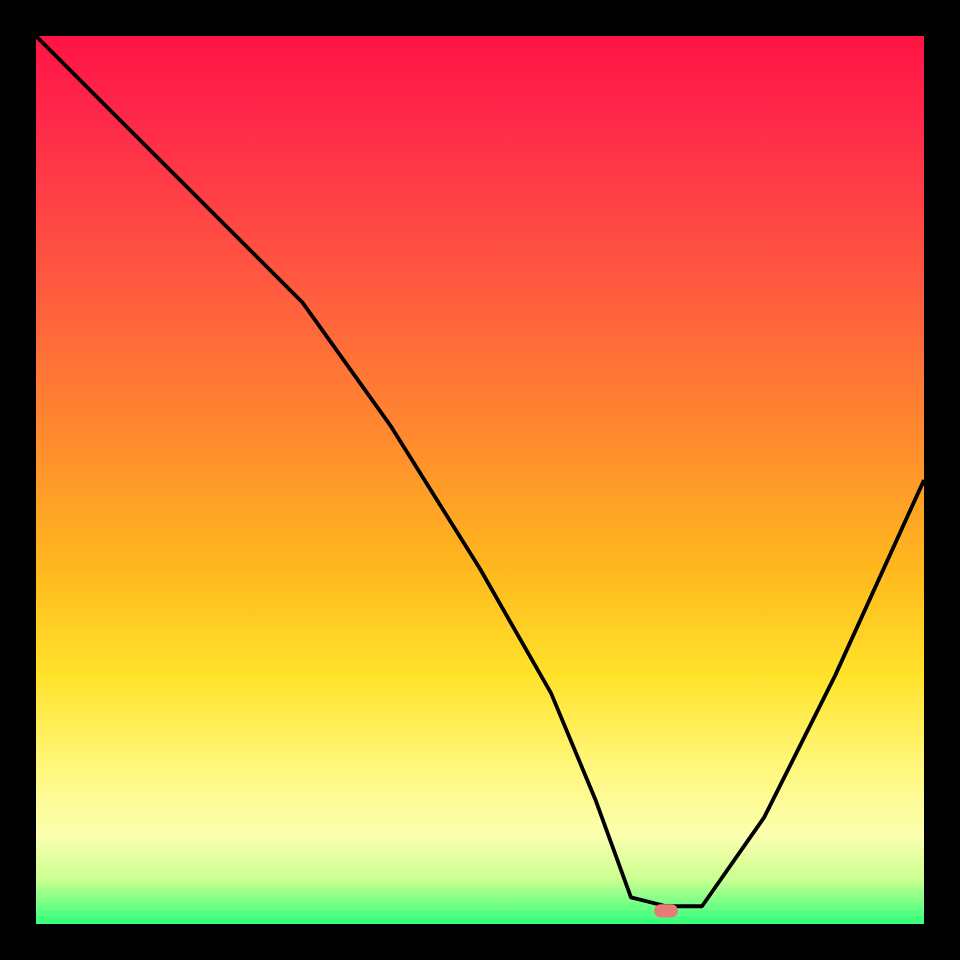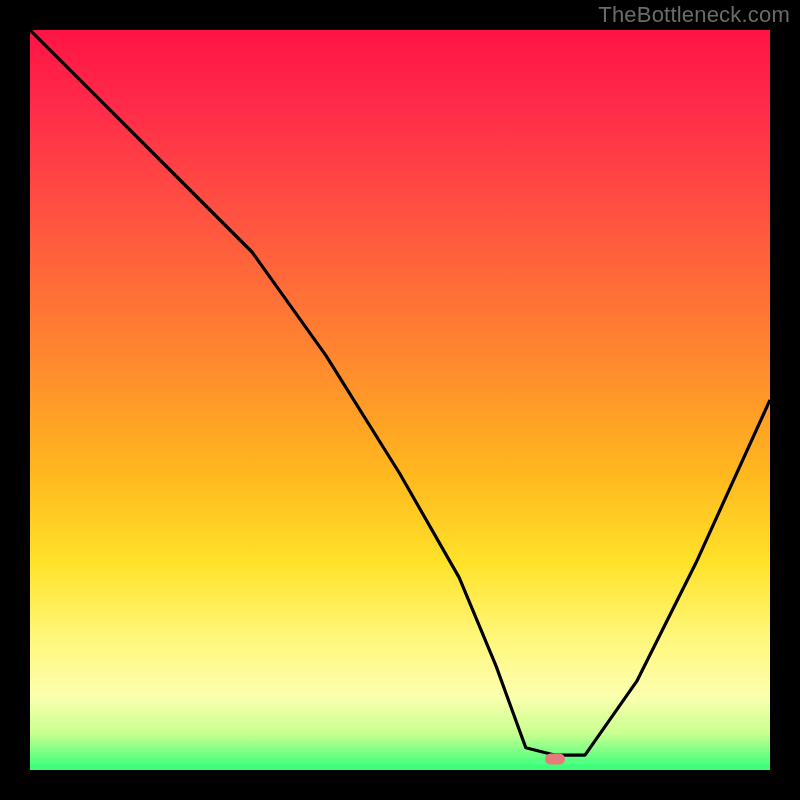--- a/index.html
+++ b/index.html
@@ -82,21 +82,20 @@
     background: #e87a7a;
     border-radius: 6px;
     transform: translate(-50%, -50%);
     z-index: 3;
   }
 </style>
 </head>
 <body>
 
 <div class="frame">
-  <div class="watermark">TheBottleneck.com</div>
 
   <div class="plot-area">
     <div class="gradient"></div>
     <div class="bottom-bands"></div>
 
     <svg class="curve" viewBox="0 0 740 740" preserveAspectRatio="none">
       <path fill="none" stroke="#000" stroke-width="3.2" stroke-linejoin="round" d="M0.0 0.0 L59.2 59.2 L148.0 148.0 L222.0 222.0 L296.0 325.6 L370.0 444.0 L429.2 547.6 L466.2 636.4 L495.8 717.8 L525.4 725.2 L555.0 725.2 L606.8 651.2 L666.0 532.8 L740.0 370.0"></path>
     </svg>
 
     <div class="marker" style="left: 525.4px; top: 728.9px; background: rgb(232, 122, 122);"></div>

